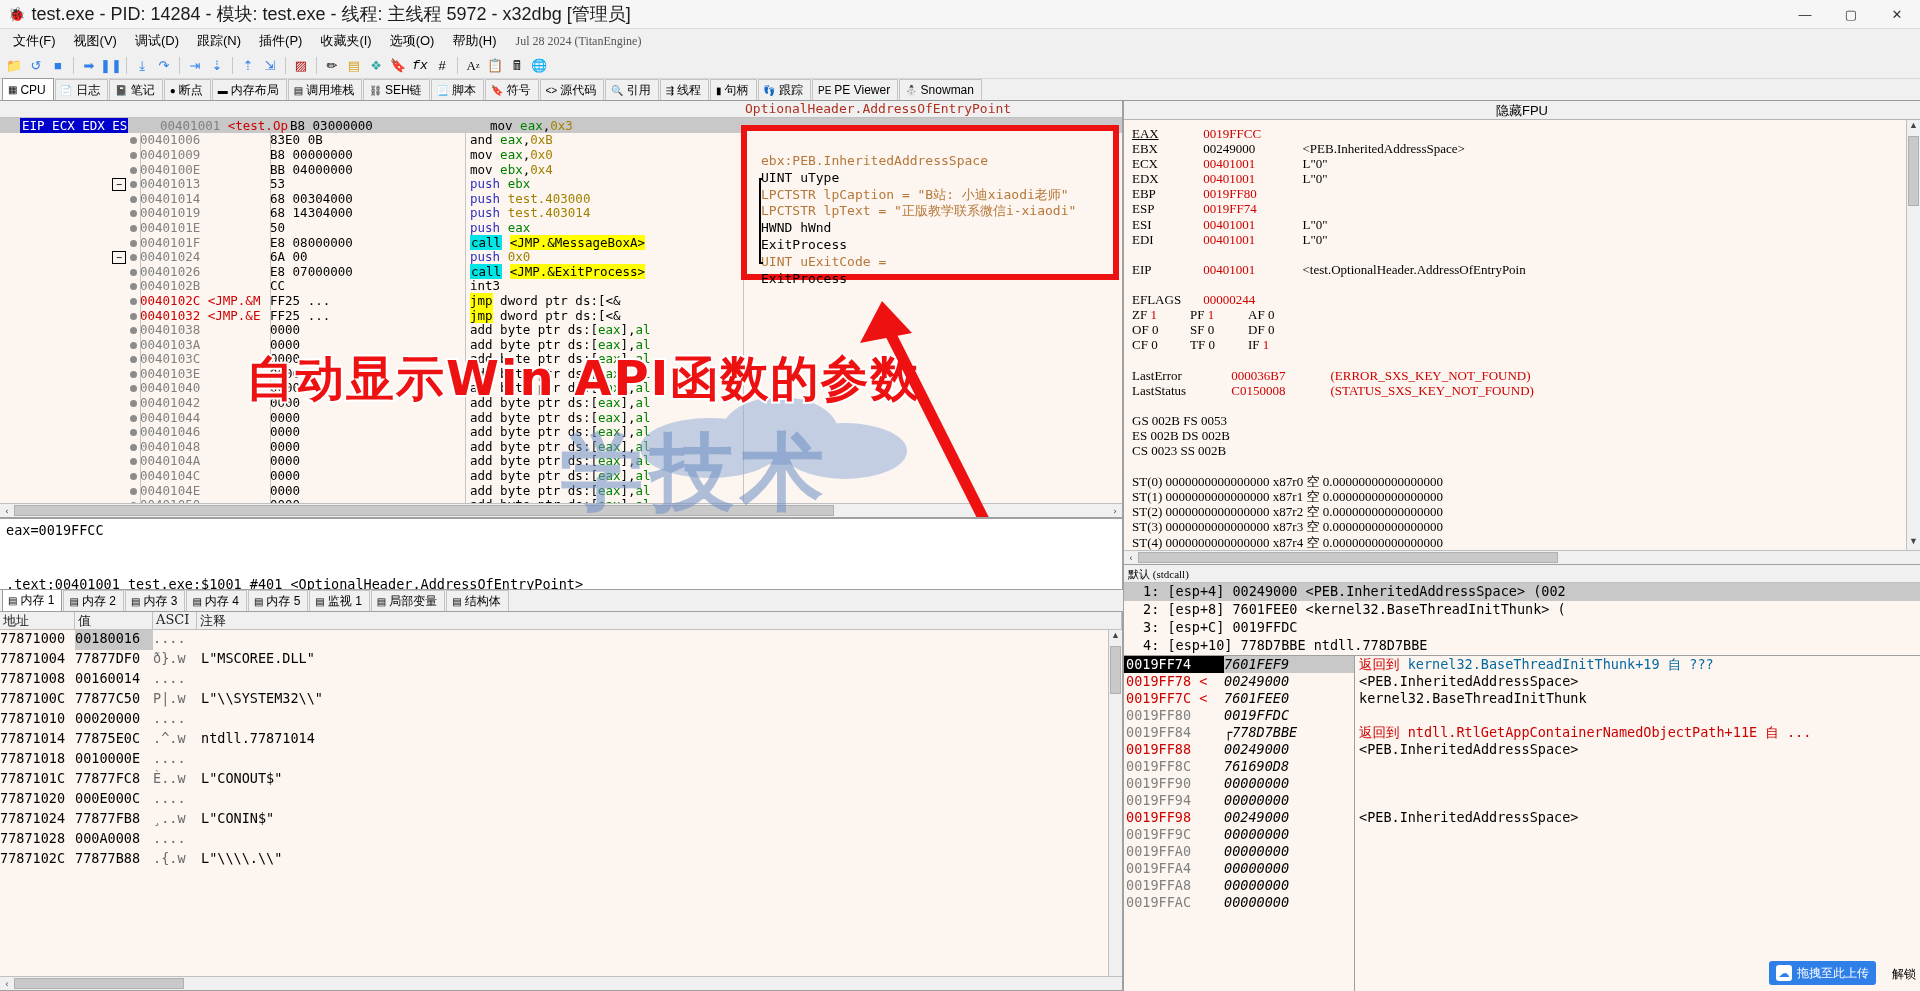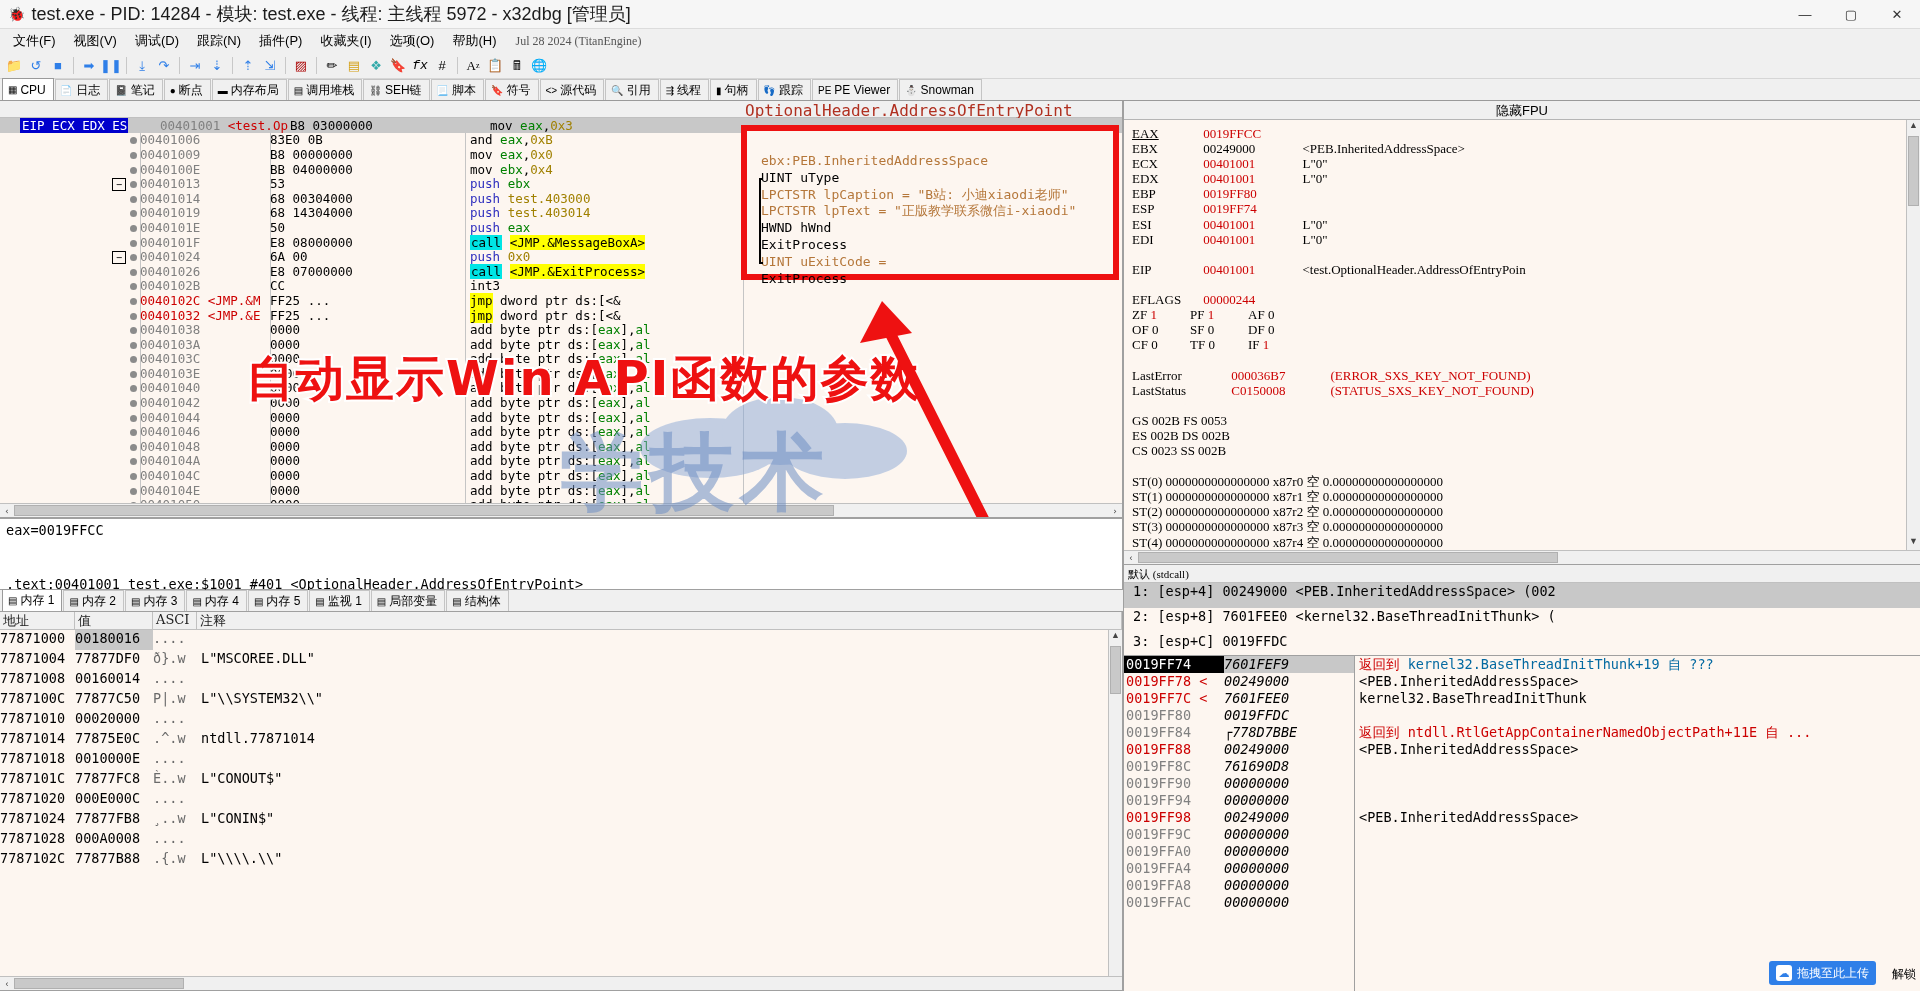--- a/index.html
+++ b/index.html
@@ -62,21 +62,21 @@
 
   
   .disasm {
     position: relative; background: #fdf6f0; height: 417px;
     font-family: "DejaVu Sans Mono", monospace; font-size: 12.5px;
     overflow: hidden; border: 1px solid #a0a0a0; border-top:none; border-left:none;
   }
   .dz-hdr { height: 17px; background: #f0f0f0; position: relative; border-bottom: 1px solid #c0c0c0; }
   .dz-hdr .hdr-entry {
     position: absolute; left: 745px; top: 0; color: #b03020;
-    font-family: "DejaVu Sans Mono", monospace; font-size: 16px;
+    font-family: "DejaVu Sans Mono", monospace; font-size: 13px;
   }
   .drow { height: 14.6px; display: flex; align-items: center; white-space: nowrap; position: relative; }
   .drow.sel { background: #c8c8c8; }
   .c-flag { width: 108px; flex: 0 0 108px; padding-left: 2px; overflow: hidden; }
   .c-flag.eipbar { background: #0000cc; color: #ffffff; margin-left: 20px; }
   .c-fold { width: 22px; flex: 0 0 22px; text-align: center; color: #000; }
   .c-bp { width: 10px; flex: 0 0 10px; }
   .bpdot { width: 7px; height: 7px; border-radius: 50%; background: #8b8b8b; display: inline-block; }
   .c-addr { width: 130px; flex: 0 0 130px; color: #808080; }
   .c-addr.red { color: #cc0000; }
@@ -160,21 +160,21 @@
   .rval.blk { color: #000; }
   .rcmt  { color: #000; }
   .fl { display:inline-block; width:58px; }
   .fl .v { color:#cc0000; }
   .fl .v0 { color:#000; }
 
   .callconv { height: 19px; background: #f0f0f0; font-family: "Liberation Serif", serif;
               font-size: 11px; padding-left: 4px; line-height: 19px; border-top: 1px solid #a0a0a0; border-bottom:1px solid #c0c0c0; }
   .args { background: #fdf6f0; height: 72px; font-family: "DejaVu Sans Mono", monospace;
           font-size: 13.5px; overflow: hidden; }
-  .arow { height: 25px; white-space: nowrap; padding-left: 9px; }
+  .arow { height: 18px; white-space: nowrap; padding-left: 19px; }
   .arow.sel { background: #c8c8c8; }
 
   .stackwrap { flex: 1 1 auto; display: flex; min-height: 0; border-top: 1px solid #a0a0a0; }
   .stk { width: 230px; flex: 0 0 230px; background: #fdf6f0; font-family: "DejaVu Sans Mono", monospace;
          font-size: 13.5px; overflow: hidden; }
   .srow { height: 17px; display: flex; white-space: nowrap; }
   .s-addr { width: 100px; flex: 0 0 100px; color: #808080; padding-left: 2px; }
   .s-addr.red { color: #cc0000; }
   .s-addr.hl { background: #000; color: #fff; }
   .s-val { flex: 1 1 auto; color: #000; font-style: italic; }

